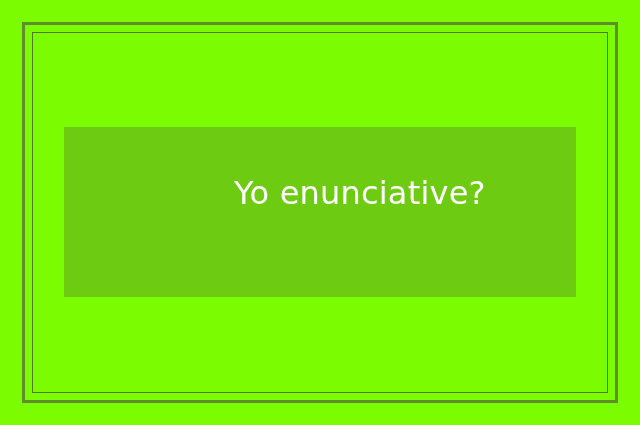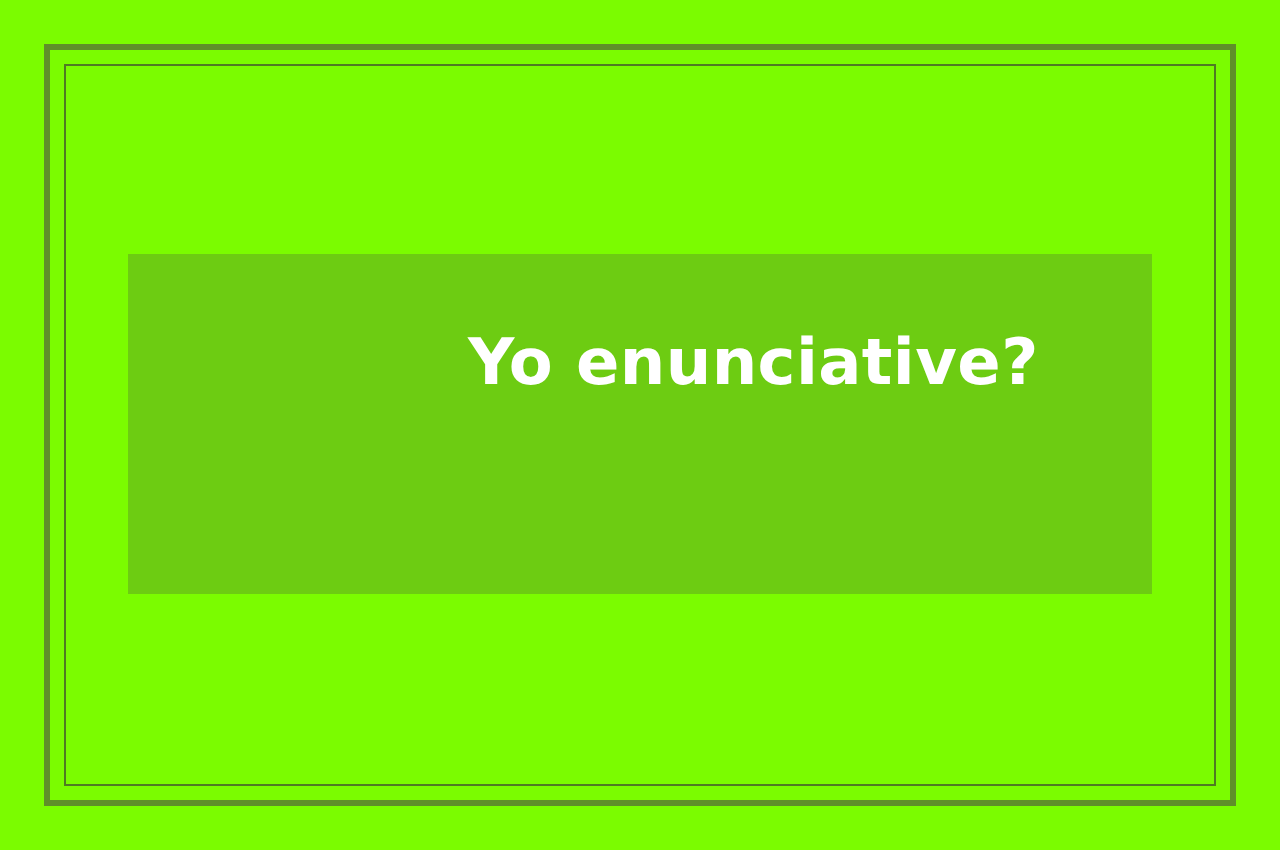--- a/index.html
+++ b/index.html
@@ -53,27 +53,27 @@
     top: 127px;
     width: 512px;
     height: 170px;
     background: #6dcc12;
     box-sizing: border-box;
   }
 
   #headline {
     position: absolute;
     left: 170px;
-    top: 24px;
+    top: 36px;
     width: 320px;
     margin: 0;
     color: #ffffff;
     font-family: "DejaVu Sans", sans-serif;
     font-size: 32px;
-    font-weight: bold;
+    font-weight: normal;
     line-height: 60px;
     letter-spacing: 0.2px;
     word-break: break-all;
     white-space: normal;
   }
 </style>
 </head>
 <body>
 
 <div id="card-canvas">

